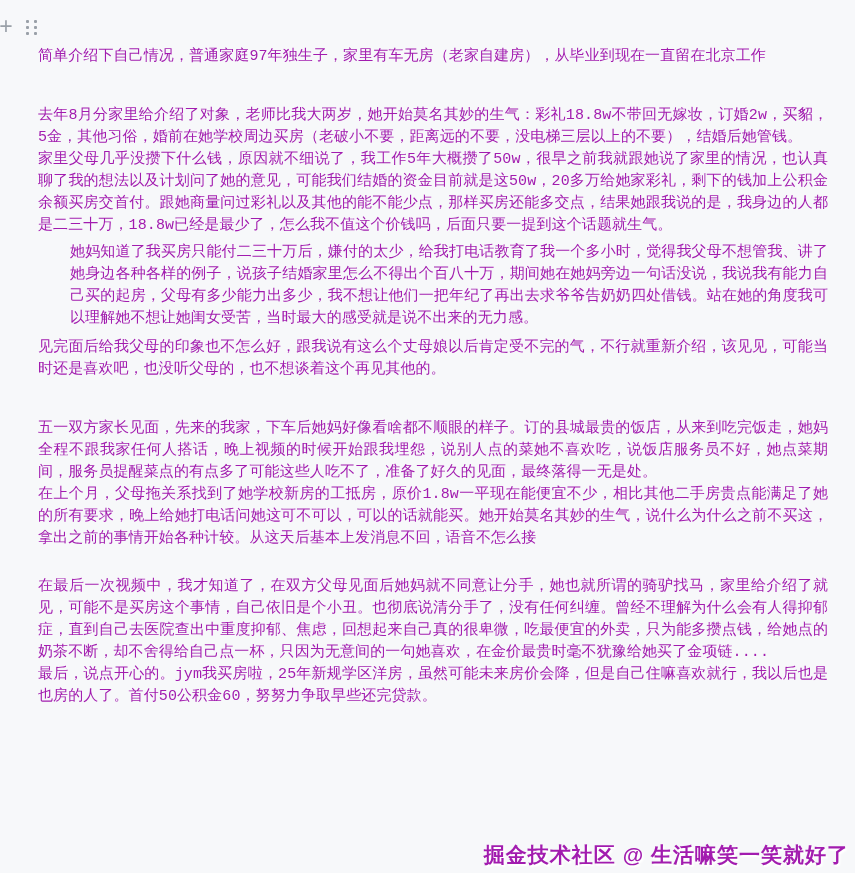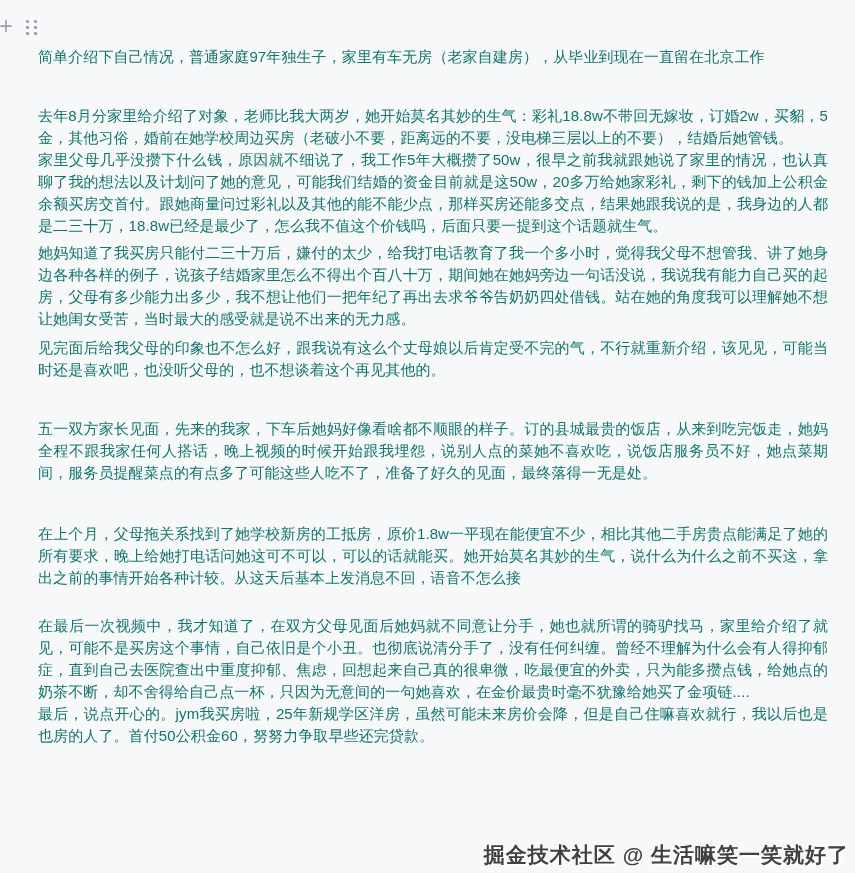--- a/index.html
+++ b/index.html
@@ -48,40 +48,41 @@
   }
   
   .doc {
     position: absolute;
     left: 38px; top: 46px;
     width: 790px;
   }
   .para {
     font-size: 15px;
     line-height: 22px;
-    color: #0f766e;
+    color: #a21caf;
     text-align: justify;
     letter-spacing: 0.1px;
     word-break: break-all;
+    font-family: Liberation Mono, monospace;
   }
   .para.m37 { margin-top: 37px; }
   .para.m46 { }
-  .para.m5  { margin-top: 5px;  }
+  .para.m5  { margin-top: 5px; margin-left: 32px;  }
   .para.m7  { margin-top: 7px;  }
-  .para.m39 { margin-top: 39px; }
+  .para.m39 { }
   .para.m41 { margin-top: 26px; }
   .para.m35 { }
   
   .watermark {
     position: absolute;
     right: 6px; bottom: 4px;
     font-size: 21px;
     font-weight: 700;
     letter-spacing: 1px;
-    color: #404040;
+    color: #a21caf;
     text-shadow: 1px 2px 1px #ffffff, 2px 2px 2px rgba(255,255,255,0.9);
     white-space: nowrap;
     user-select: none;
   }
 </style>
 </head>
 <body>
 
 <div class="page">
 

